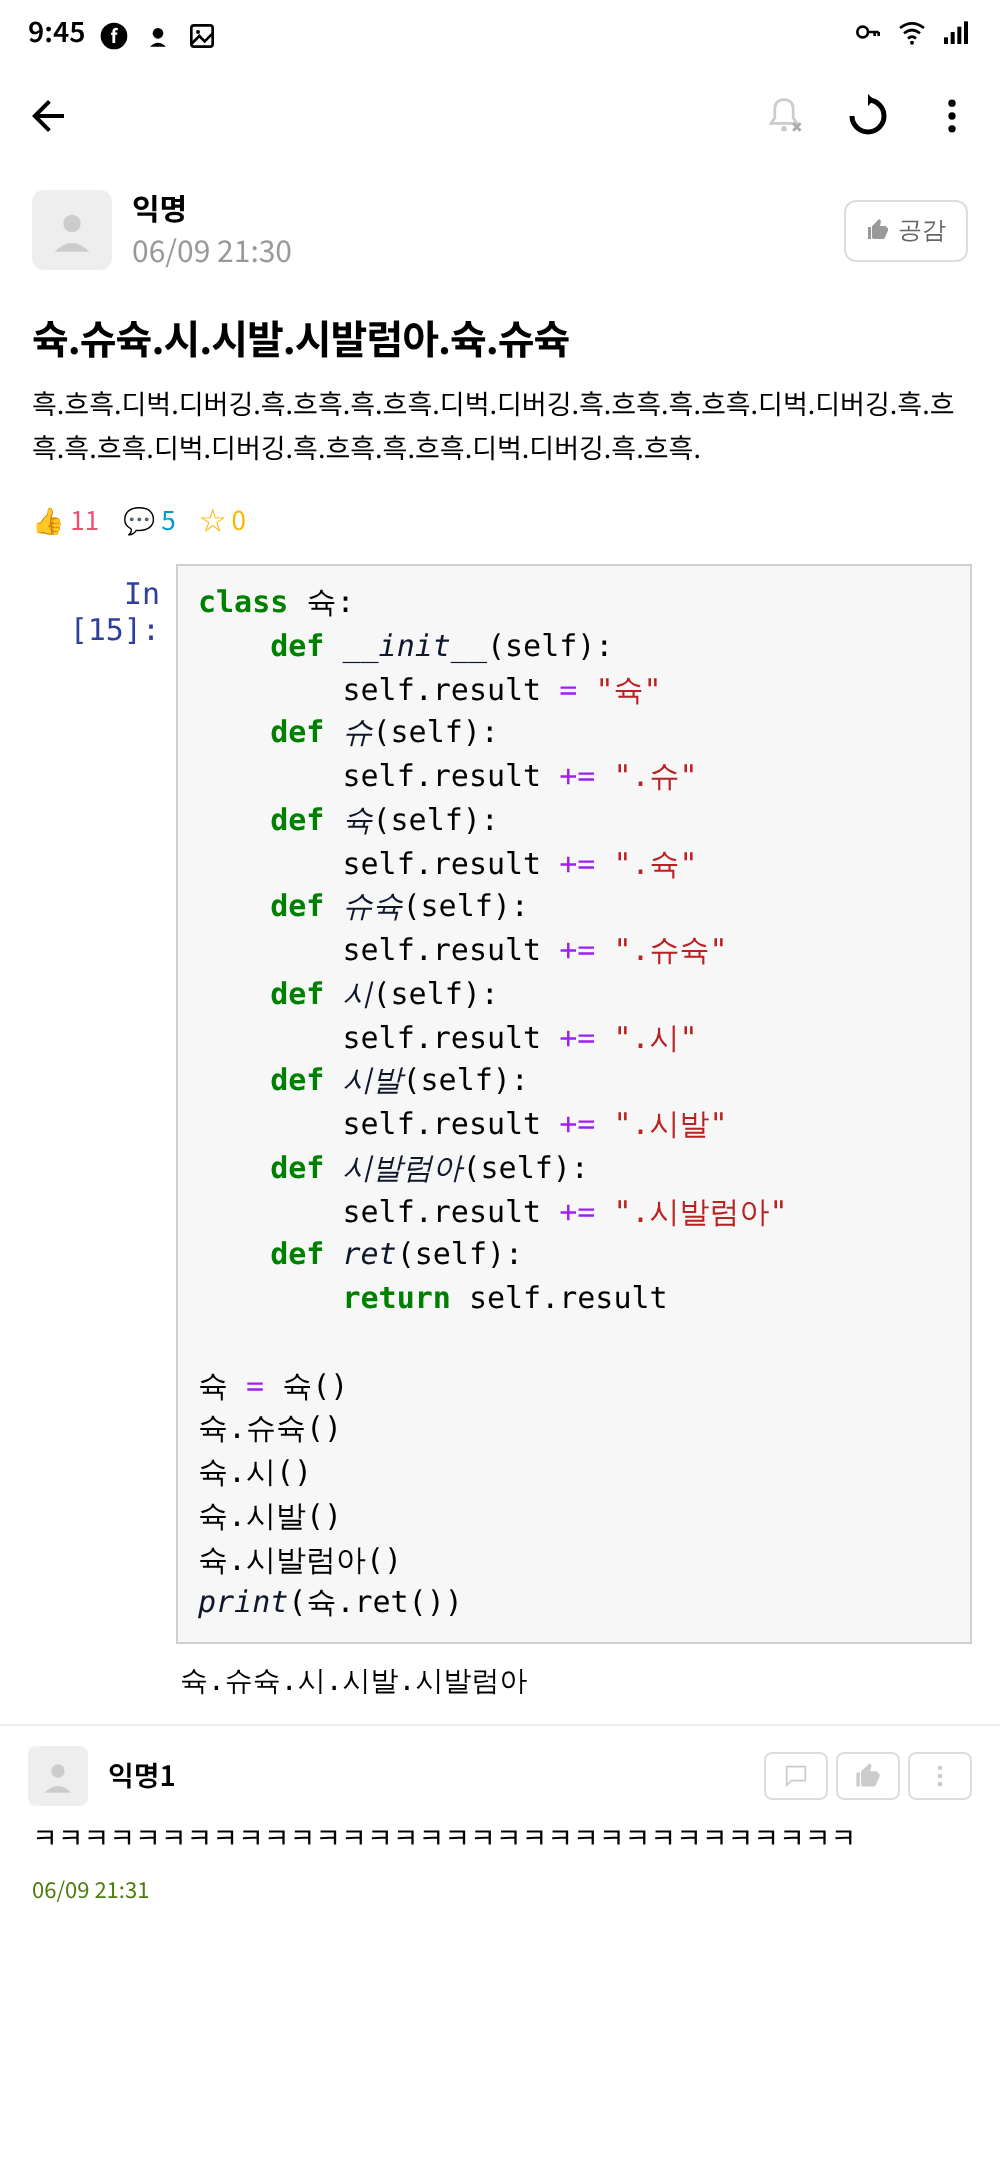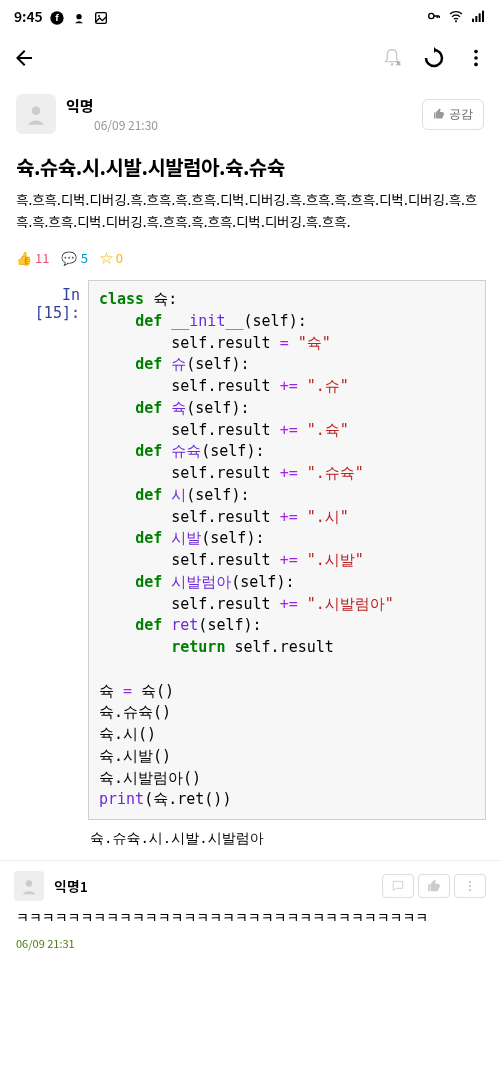--- a/index.html
+++ b/index.html
@@ -7,34 +7,34 @@
 .status-bar { height: 32px; display: flex; justify-content: space-between; align-items: center; padding: 0 14px; font-size: 14px; font-weight: 600; }
 .status-left, .status-right { display: flex; align-items: flex-end; gap: 6px; }
 .status-icon { width: 16px; height: 16px; display: inline-flex; }
 .nav-bar { height: 52px; display: flex; align-items: center; justify-content: space-between; padding: 0 12px; }
 .nav-left, .nav-right { display: flex; align-items: center; gap: 18px; }
 .icon-btn { width: 24px; height: 24px; display: inline-flex; align-items: center; justify-content: center; color: #333; }
 .post-header { display: flex; align-items: center; padding: 10px 16px; gap: 10px; }
 .avatar { width: 40px; height: 40px; border-radius: 6px; background: #eee; display: flex; align-items: center; justify-content: center; }
 .post-user { flex: 1; }
 .post-author { font-size: 15px; font-weight: 700; }
-.post-date { font-size: 12px; color: #999; margin-left: 28px; }
+.post-date { font-size: 15px; color: #999; }
 .post-action-btn { border: 1px solid #ddd; border-radius: 6px; padding: 6px 10px; font-size: 12px; background: #fff; display: flex; align-items: center; gap: 4px; color: #666; }
 .post-actions { display: flex; gap: 6px; }
 .post-title { padding: 8px 16px 6px; font-size: 20px; font-weight: 700; letter-spacing: -0.5px; }
 .post-body { padding: 2px 16px 10px; font-size: 13.5px; line-height: 1.6; word-break: break-all; }
 .post-stats { padding: 6px 16px 12px; display: flex; gap: 12px; font-size: 13px; }
 .stat-like { color: #f0506e; }
 .stat-comment { color: #0099cc; }
 .stat-star { color: #ffb400; }
 .code-wrap { margin: 1px 14px 4px 14px; display: flex; font-family: "Consolas", "Menlo", monospace; font-size: 15px; }
 .code-prompt { width: 74px; text-align: right; padding: 6px 8px 0 0; color: #303F9F; }
 .code-cell { flex: 1; border: 1px solid #cfcfcf; background: #f7f7f7; padding: 8px 10px; line-height: 1.45; white-space: pre; overflow: hidden; }
 .kw { color: #008000; font-weight: bold; }
-.fn { color: #6d28d9; }
+.fn { color: #0f172a; font-style: italic; }
 .str { color: #ba2121; }
 .op { color: #a020f0; }
 .out-text { margin: 10px 14px 12px 90px; font-family: monospace; font-size: 14px; }
 .divider { height: 1px; background: #eee; }
 .comment-row { display: flex; align-items: center; padding: 10px 14px 4px; gap: 10px; }
 .comment-avatar { width: 30px; height: 30px; border-radius: 4px; background: #eee; display: flex; align-items: center; justify-content: center; }
 .comment-author { font-size: 14px; font-weight: 600; flex: 1; }
 .comment-btns { display: flex; gap: 4px; }
 .mini-btn { border: 1px solid #ddd; border-radius: 4px; width: 32px; height: 24px; display: flex; align-items: center; justify-content: center; color: #aaa; background: #fff; }
 .comment-body { padding: 2px 16px; font-size: 14px; word-break: break-all; }

